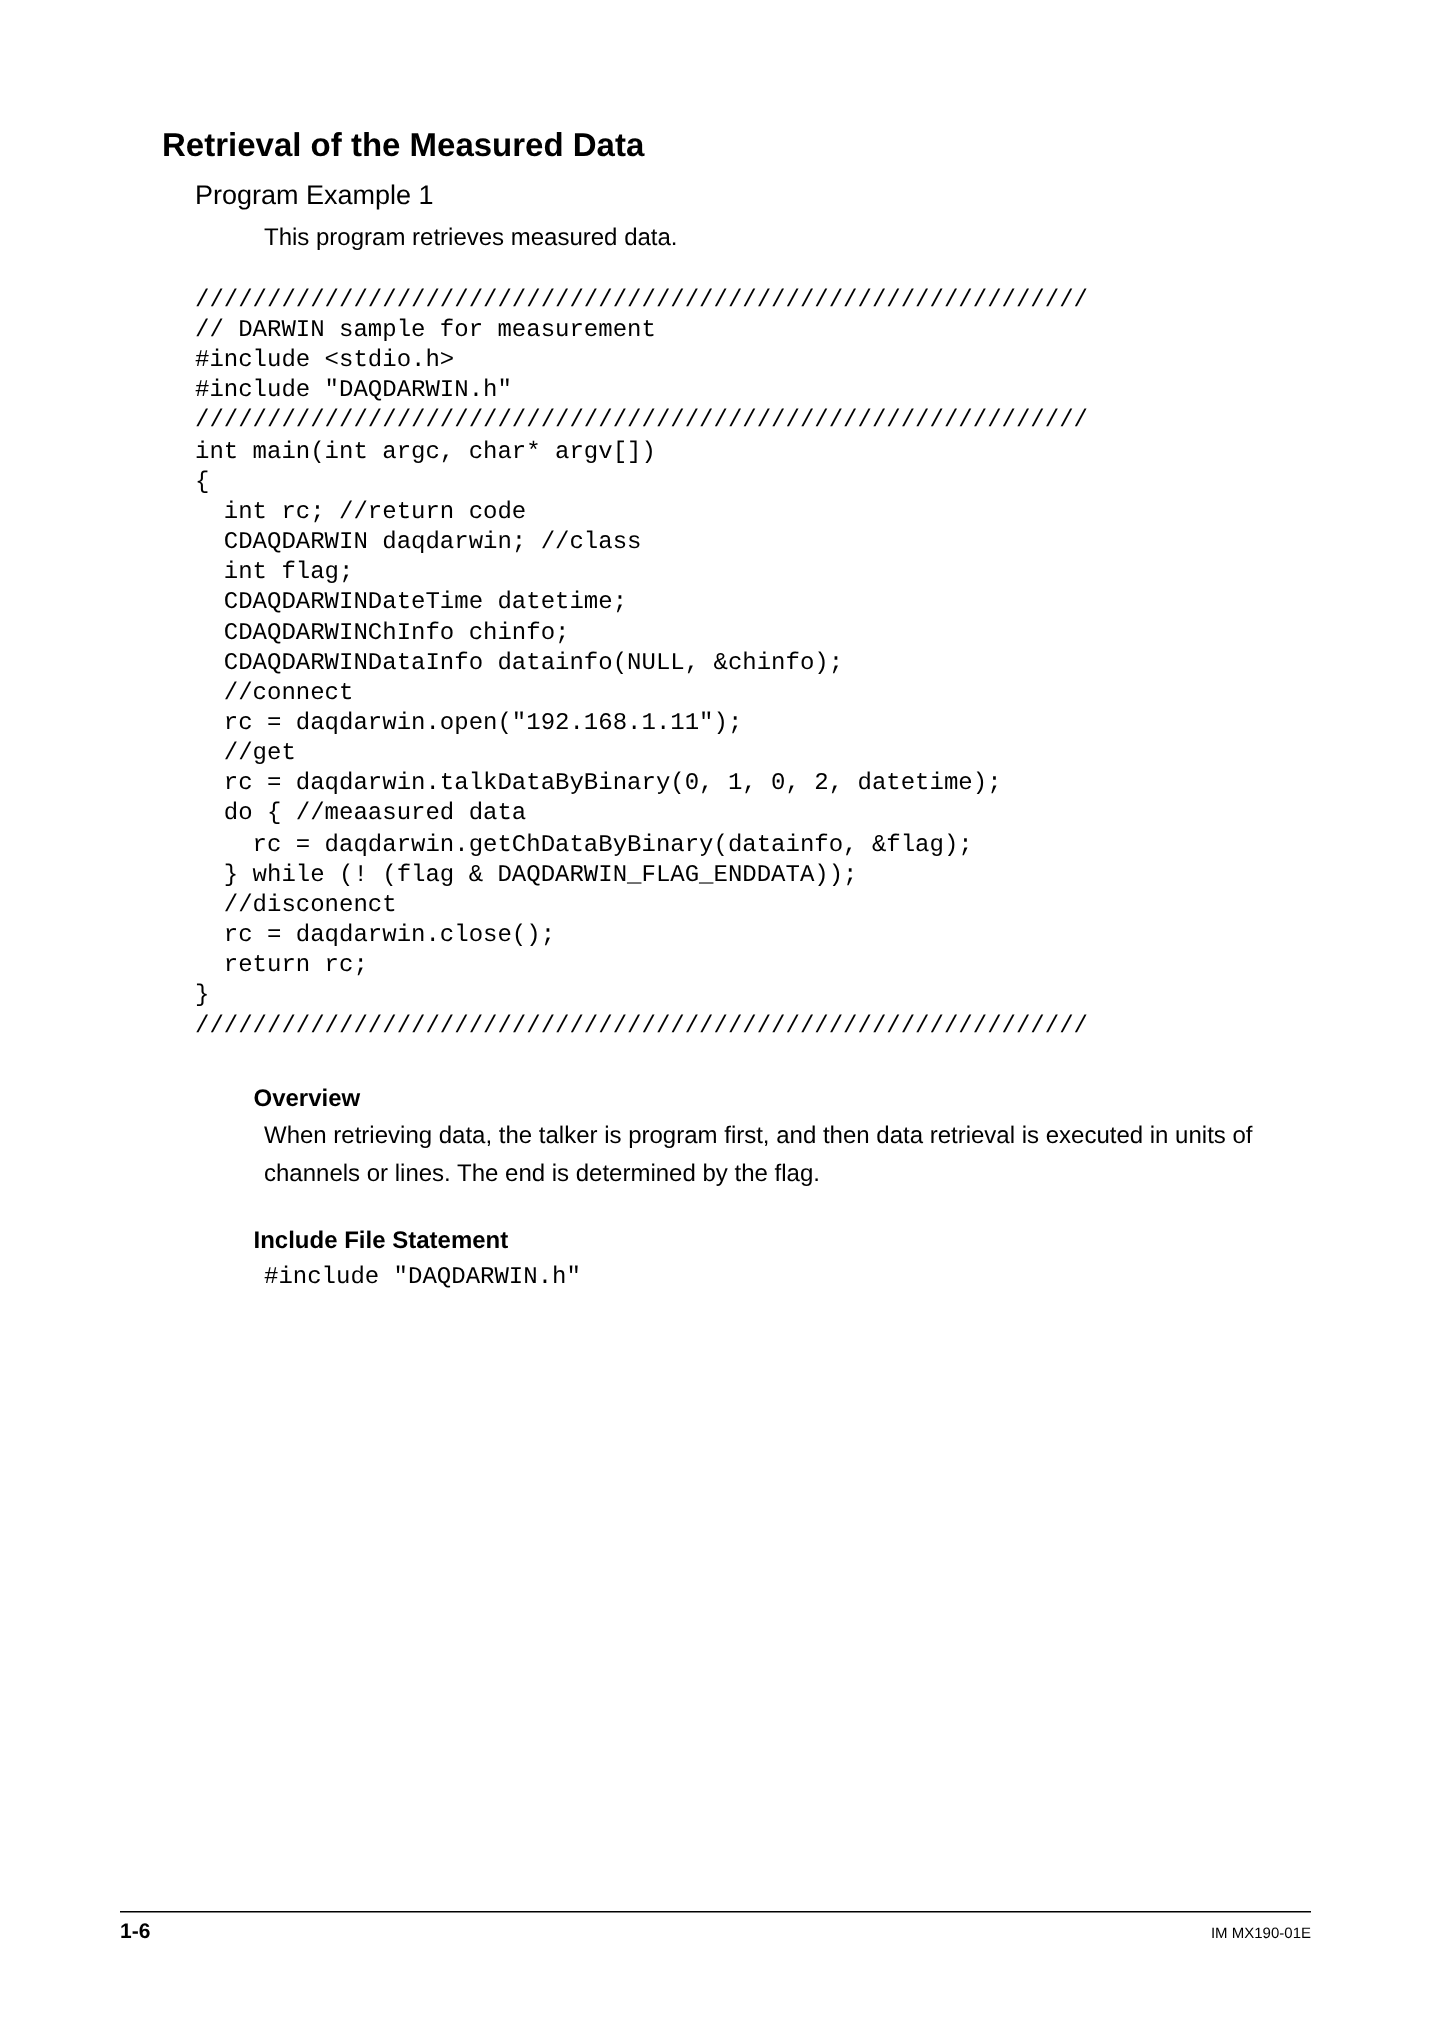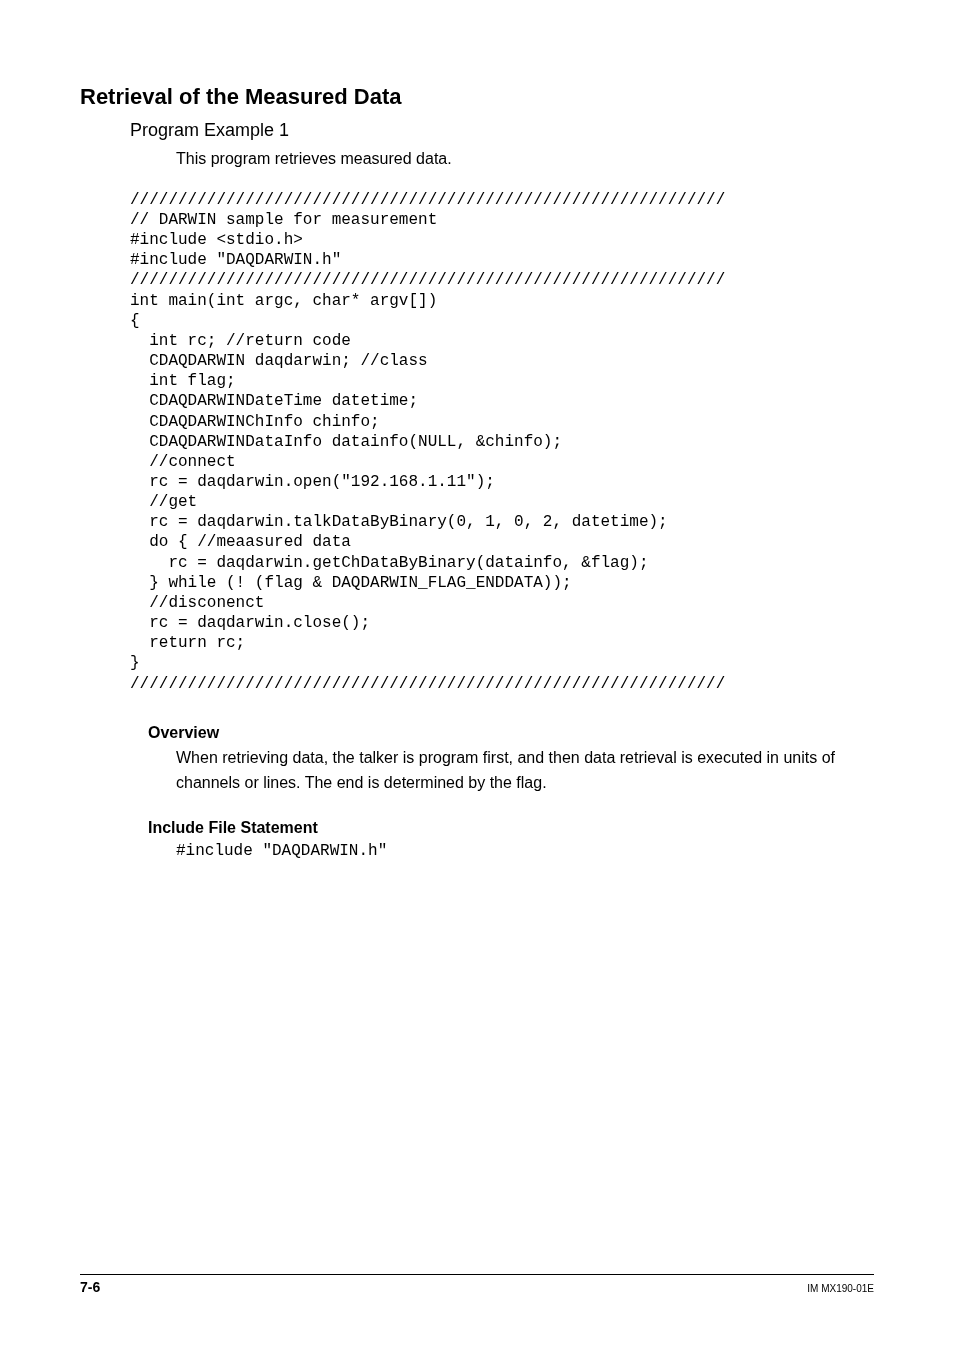--- a/index.html
+++ b/index.html
@@ -21,20 +21,21 @@
   .header-section {
     font-size: 14px;
     font-weight: bold;
     padding-bottom: 6px;
     border-bottom: 1px solid #000;
     margin-bottom: 20px;
   }
   .h1 {
     font-size: 22px;
     font-weight: bold;
+    margin-left: 28px;
     margin-bottom: 10px;
   }
   .h2 {
     font-size: 18px;
     font-weight: normal;
     margin-left: 50px;
     margin-bottom: 6px;
   }
   .body-text {
     font-size: 16px;
@@ -46,21 +47,21 @@
     font-family: "Courier New", Courier, monospace;
     font-size: 16px;
     white-space: pre;
     margin-left: 50px;
     line-height: 1.26;
     margin-bottom: 24px;
   }
   .h3 {
     font-size: 16px;
     font-weight: bold;
-    margin-left: 68px;
+    margin-left: 89px;
     margin-bottom: 4px;
   }
   .code-inline {
     font-family: "Courier New", Courier, monospace;
     font-size: 16px;
     margin-left: 96px;
     line-height: 1.3;
   }
   .footer {
     position: absolute;
@@ -130,15 +131,15 @@
 
   <div class="spacer-sm"></div>
 
   <div class="h3">Include File Statement</div>
 
   <div class="code-inline">#include "DAQDARWIN.h"</div>
 
 </div>
 
 <div class="footer">
-  <span class="footer-left">7-6</span>
+  <span class="footer-left">1-6</span>
   <span class="footer-right">IM MX190-01E</span>
 </div>
 
 </body></html>

